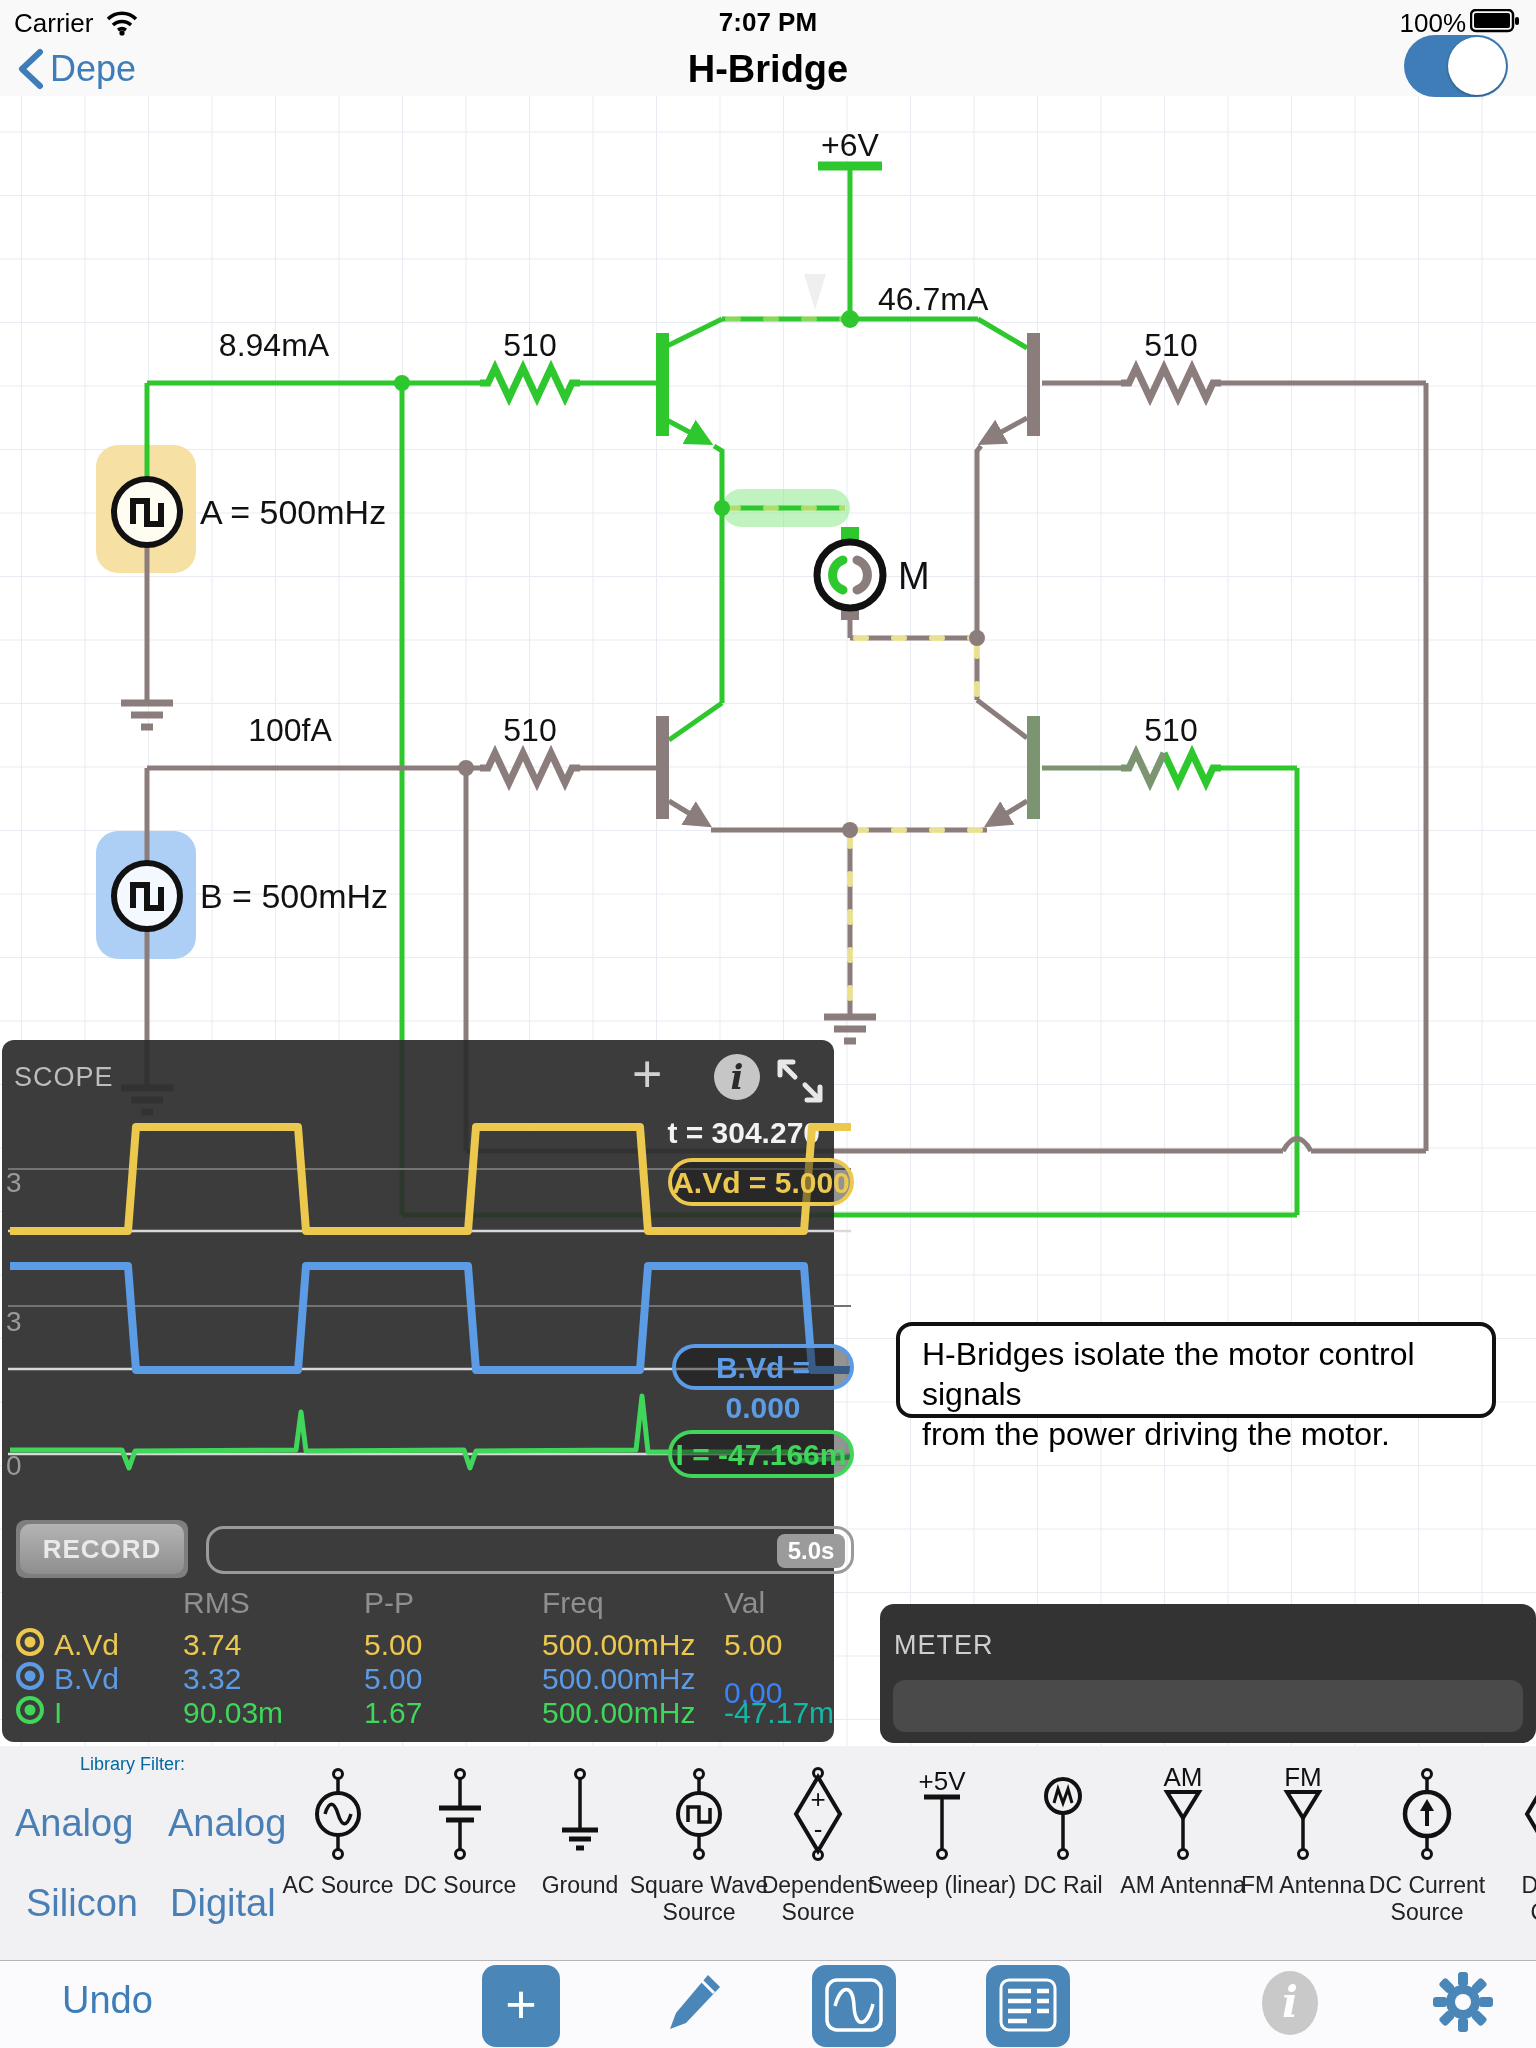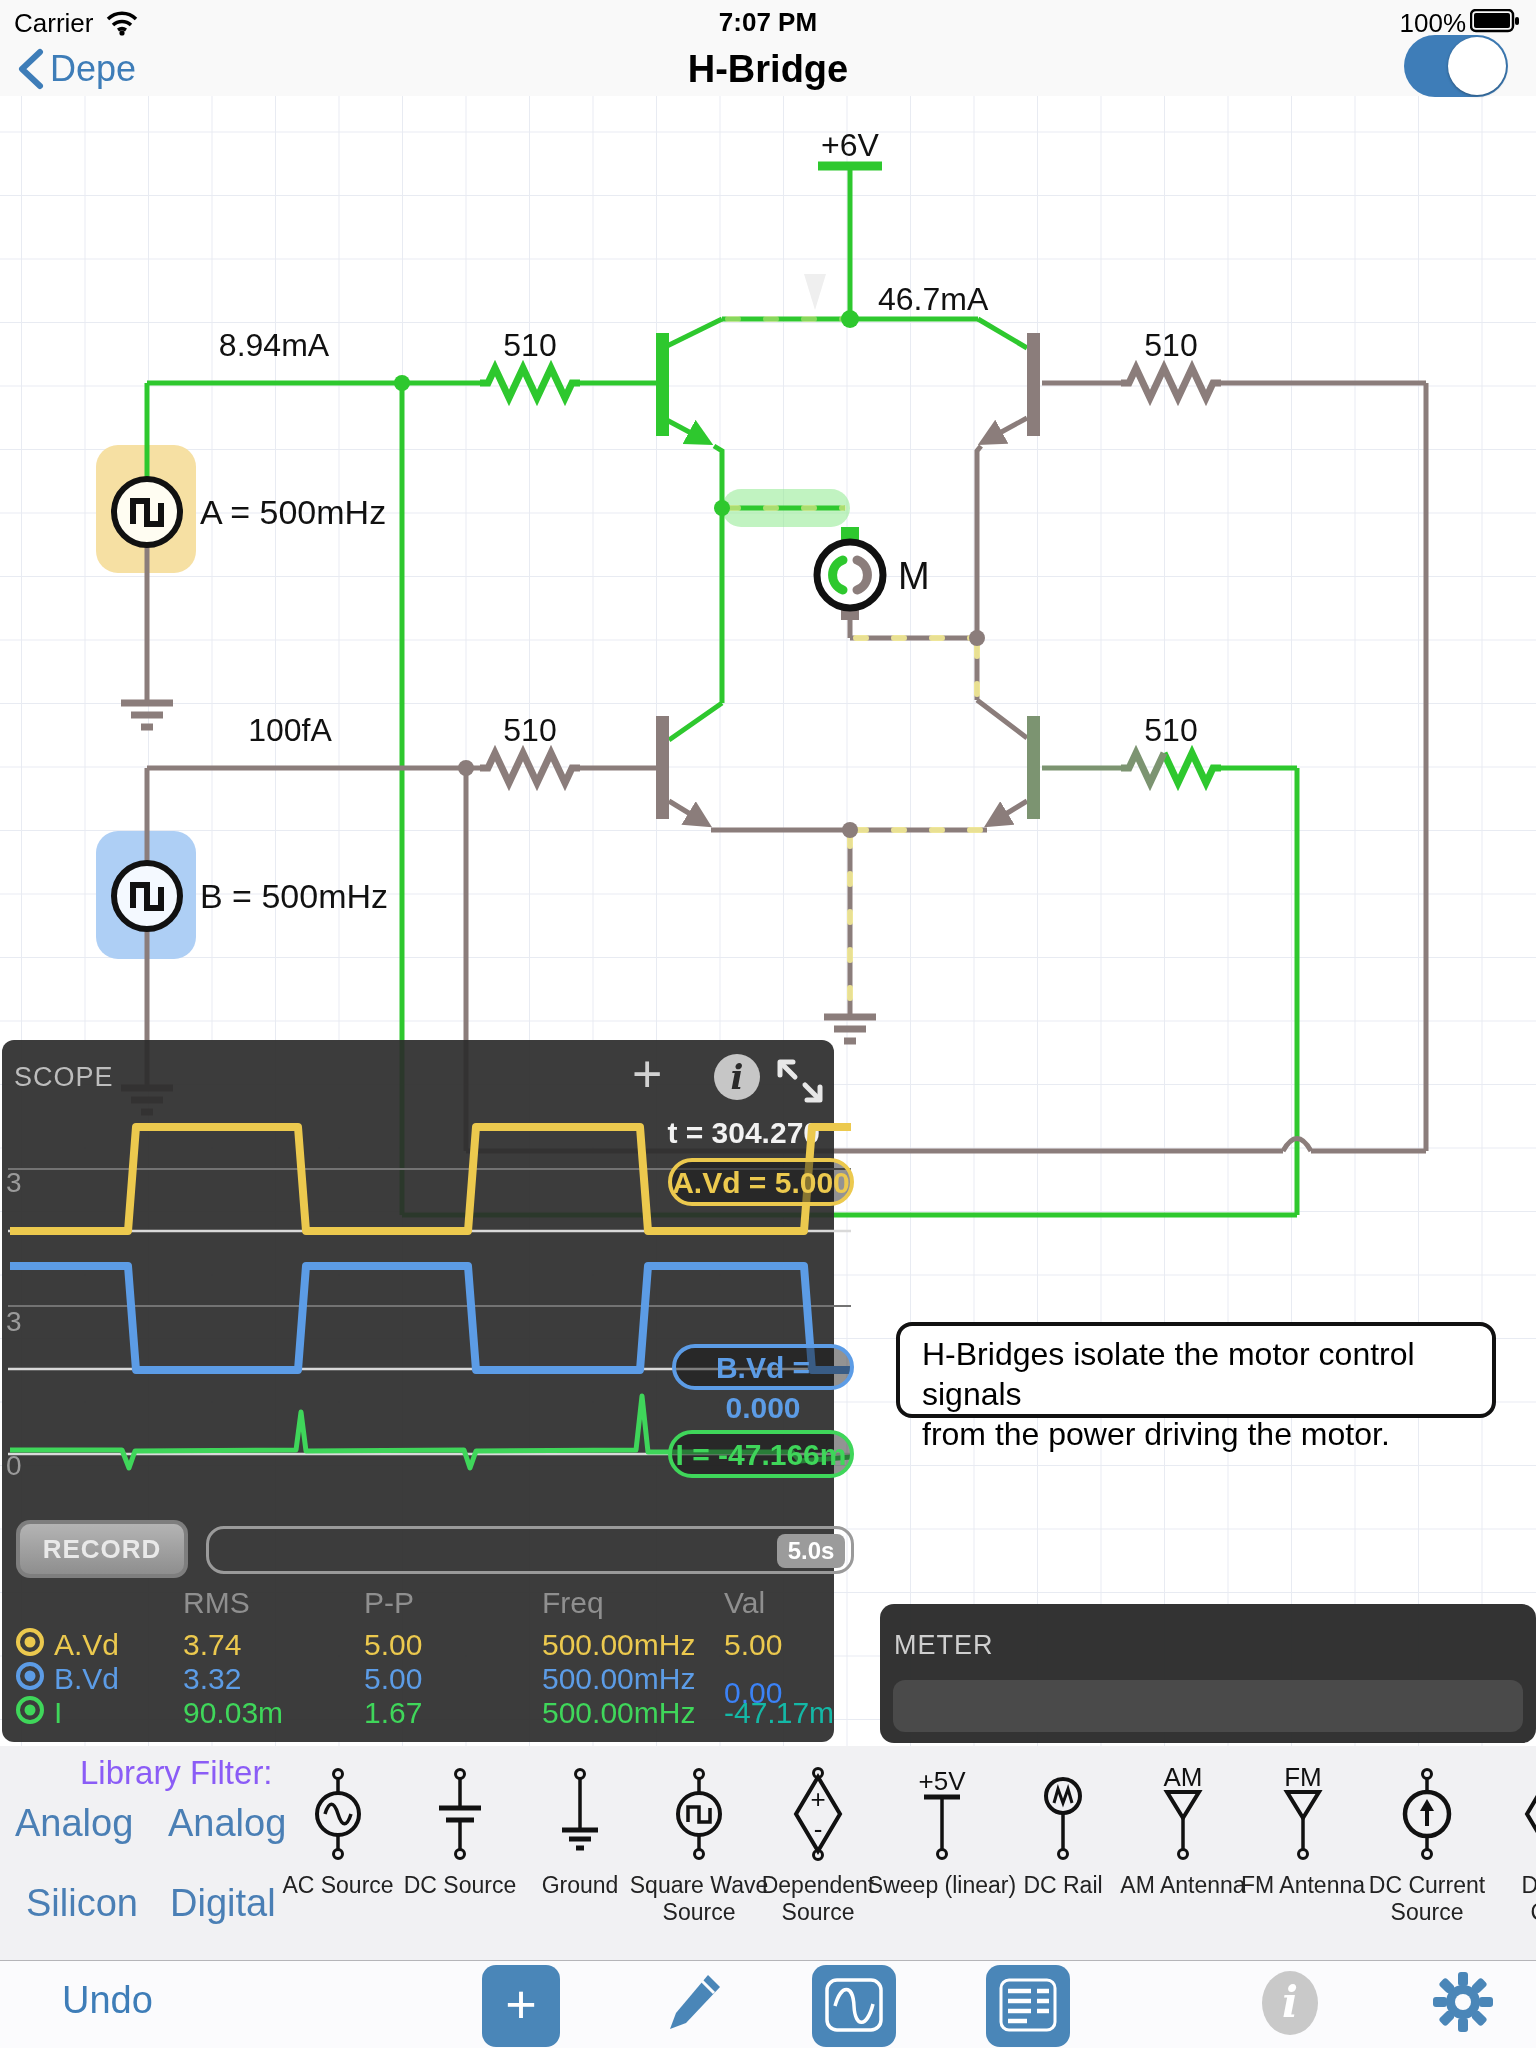--- a/index.html
+++ b/index.html
@@ -22,39 +22,39 @@
   #scope { position:absolute; left:2px; top:1040px; width:832px; height:702px; background:rgba(43,43,43,0.92);
      border-radius:12px; z-index:10; }
   #scope .hdr-title { position:absolute; left:12px; top:22px; font-size:27px; color:#bdbdbd; letter-spacing:1px; }
   #scope .plus { position:absolute; left:630px; top:4px; font-size:52px; font-weight:200; color:#d2d2d2; }
   #scope .info { position:absolute; left:712px; top:14px; width:46px; height:46px; border-radius:50%; background:#c6c6c6;
      text-align:center; font:italic bold 34px/46px "DejaVu Serif",serif; color:#2b2b2b; }
   #scope .tlabel { position:absolute; right:14px; top:76px; font-size:30px; font-weight:bold; color:#f2f2f2; }
   .axlbl { position:absolute; left:4px; font-size:28px; color:#9a9a9a; }
   .callout { position:absolute; border:4px solid; border-radius:24px; background:rgba(15,15,15,0.45);
      font-size:30px; font-weight:bold; text-align:center; z-index:12; }
-  #rec-outer { position:absolute; left:14px; top:480px; width:172px; height:58px; background:#7e7e7e; border-radius:14px; padding:4px; }
+  #rec-outer { position:absolute; left:14px; top:480px; width:172px; height:58px; background:#7e7e7e; border-radius:9px; padding:4px; }
   #rec-inner { width:100%; height:100%; border-radius:10px; background:linear-gradient(#b4b4b4,#8e8e8e);
      text-align:center; font-size:26px; font-weight:bold; color:#e9e9e9; line-height:50px; letter-spacing:1px; }
   #timeline { position:absolute; left:204px; top:486px; width:648px; height:48px; border:3px solid #9a9a9a; border-radius:18px; }
   #timeline .badge { position:absolute; right:6px; top:5px; width:68px; height:34px; background:#9b9b9b; border-radius:8px;
      text-align:center; font-size:24px; font-weight:bold; color:#fff; line-height:34px; }
   .thead { position:absolute; font-size:30px; color:#8f8f8f; }
   .tcell { position:absolute; font-size:30px; }
   .radio { position:absolute; width:28px; height:28px; border:4px solid; border-radius:50%; }
   .radio i { position:absolute; left:50%; top:50%; width:11px; height:11px; border-radius:50%; transform:translate(-50%,-50%); }
   
   #meter { position:absolute; left:880px; top:1604px; width:656px; height:139px; background:rgba(43,43,43,0.96); border-radius:14px; z-index:10; }
   #meter .hdr-title { position:absolute; left:14px; top:26px; font-size:27px; color:#cfcfcf; letter-spacing:1px; }
   #meter .slot { position:absolute; left:13px; top:76px; width:630px; height:52px; background:#4a4a4a; border-radius:12px; }
   #note { position:absolute; left:896px; top:1322px; width:600px; height:96px; background:#fff; border:4px solid #111;
      border-radius:16px; padding:8px 22px; font-size:32px; line-height:40px; color:#000; z-index:9; }
   
   #library { position:absolute; left:0; top:1746px; width:1536px; height:214px; background:#f1f1f3; z-index:15; }
-  #library .filter-lbl { position:absolute; left:80px; top:8px; font-size:33px; color:#8b5cf6; }
+  #library .filter-lbl { position:absolute; left:80px; top:8px; font-size:18px; color:#0369a1; }
   .filt { position:absolute; font-size:38px; color:#4a7fb5; }
   .lib-item { position:absolute; top:20px; width:150px; text-align:center; transform:translateX(-50%); }
   .lib-item svg { display:block; margin:0 auto; }
   .lib-lbl { font-size:23px; color:#222; line-height:27px; margin-top:10px; }
   
   #toolbar { position:absolute; left:0; top:1960px; width:1536px; height:88px; background:#fbfbfd; border-top:1px solid #b5b5b9; z-index:16; }
   #toolbar .undo { position:absolute; left:62px; top:18px; font-size:38px; color:#3e7db8; }
   .tbtn { position:absolute; top:4px; width:78px; height:82px; border-radius:14px; background:#4a86b8;
      color:#fff; text-align:center; font-size:54px; font-weight:300; line-height:78px; }
   .tool-info { position:absolute; left:1262px; top:10px; width:56px; height:64px; border-radius:50%; background:#c9c9c9;

